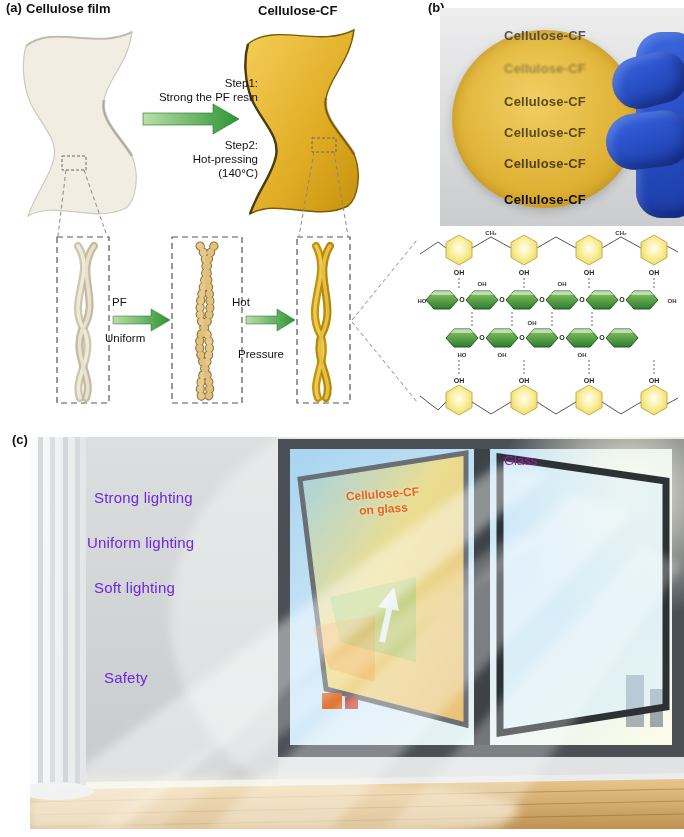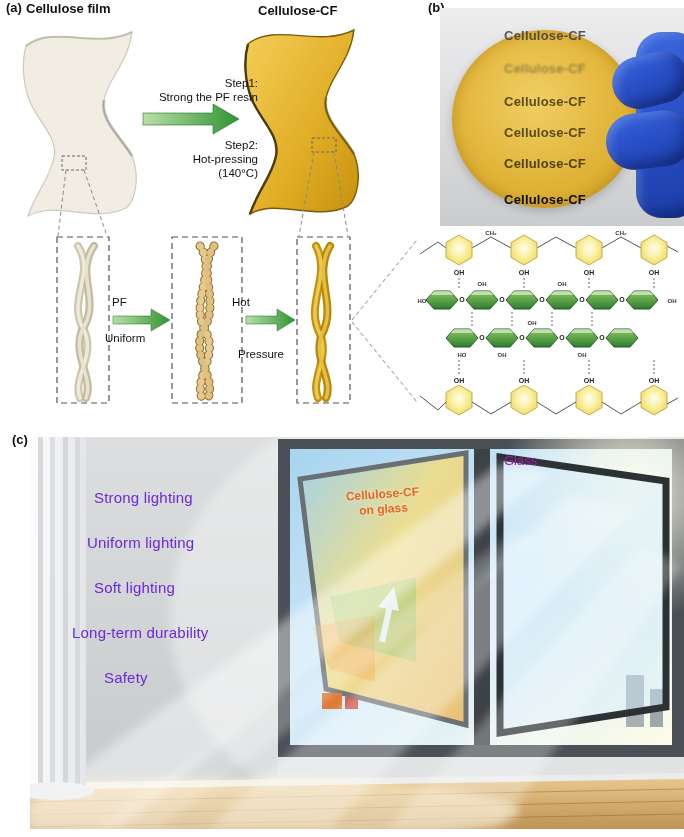--- a/index.html
+++ b/index.html
@@ -358,21 +358,20 @@
         <rect x="20" y="0" width="5" height="354" fill="rgba(203,206,211,0.6)"></rect>
         <rect x="33" y="0" width="5" height="354" fill="rgba(203,206,211,0.75)"></rect>
         <rect x="45" y="0" width="5" height="354" fill="rgba(203,206,211,0.6)"></rect>
         <ellipse cx="26" cy="354" rx="38" ry="9" fill="#f2f3f5"></ellipse>
       </g>
     </svg>
 
     <span class="feature" style="left:64px;top:52px">Strong lighting</span>
     <span class="feature" style="left:57px;top:97px">Uniform lighting</span>
     <span class="feature" style="left:64px;top:142px">Soft lighting</span>
-    <span class="feature" style="left:42px;top:187px">Long-term durability</span>
     <span class="feature" style="left:74px;top:232px">Safety</span>
 
     <div class="pane-label">
       <span class="b">Cellulose-CF</span>
       <span class="b">on glass</span>
     </div>
     <span class="glass-label">Glass</span>
   </div>
 
 </div>

